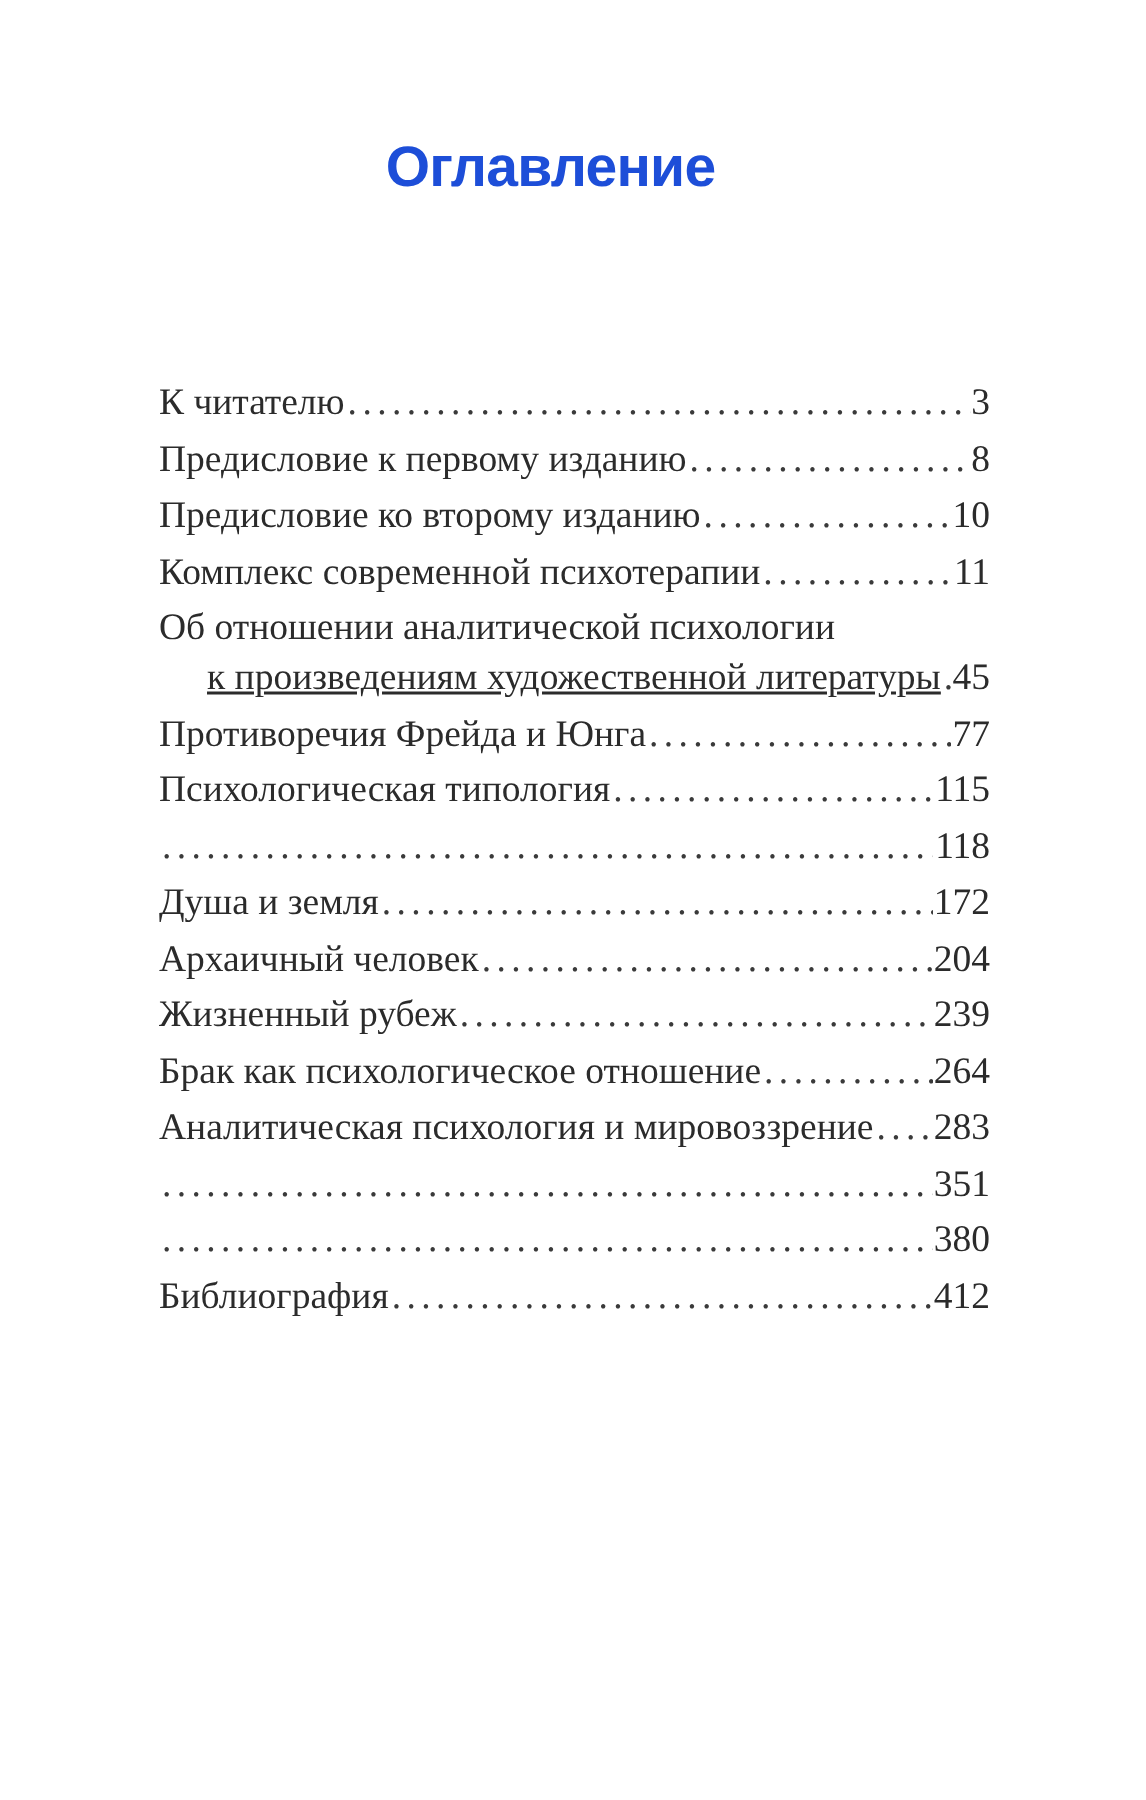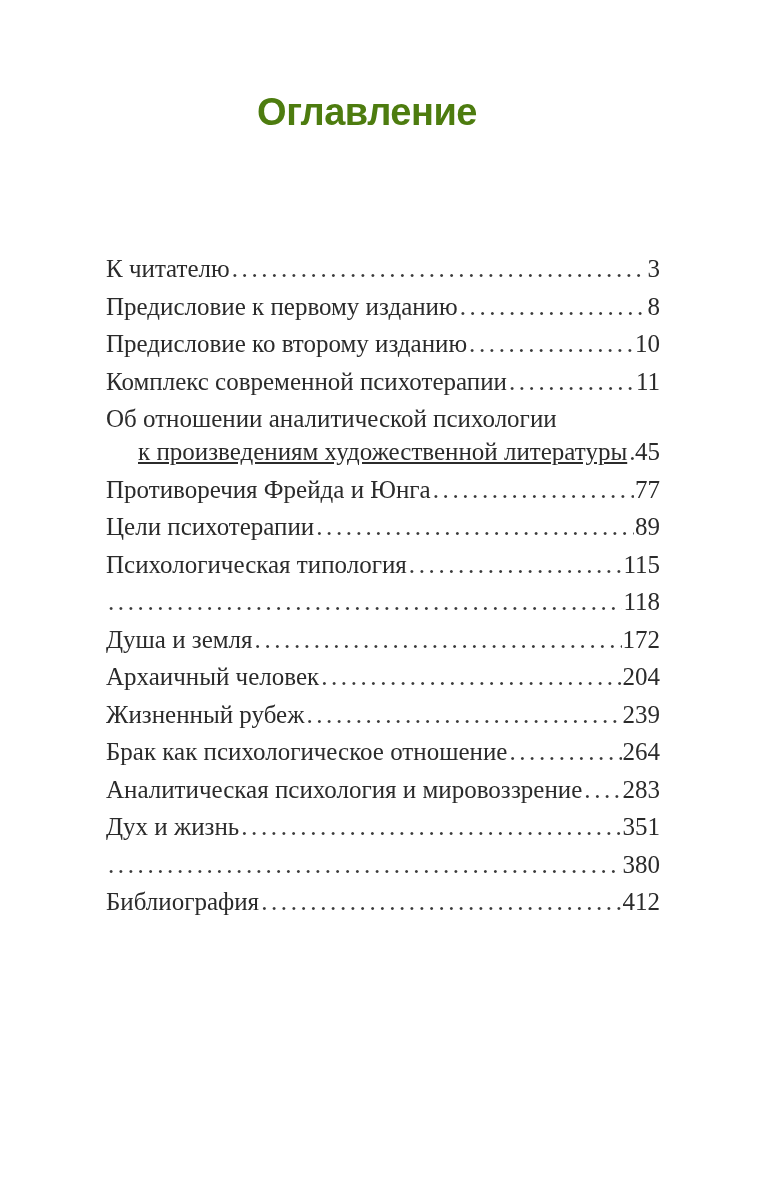--- a/index.html
+++ b/index.html
@@ -17,21 +17,21 @@
     height: 1200px;
     padding: 0 104px 0 106px;
   }
   .toc-title {
     font-family: "Liberation Sans", sans-serif;
     font-weight: 700;
     font-size: 38px;
     line-height: 38px;
     letter-spacing: -0.5px;
     text-align: center;
-    color: #4d7c0f;
+    color: #1d4ed8;
     margin: 93px 0 0 0;
     position: relative;
     left: -16px;
   }
   .toc {
     margin-top: 121px;
   }
   .toc-entry {
     font-size: 25px;
     line-height: 33px;
@@ -121,28 +121,20 @@
 
   <div class="toc-entry">
 
     <div class="entry-line main-line">
       <span class="entry-text">Противоречия Фрейда и Юнга</span>
       <span class="leader" aria-hidden="true"></span>
       <span class="page-num">77</span>
     </div>
   </div>
 
-  <div class="toc-entry">
-
-    <div class="entry-line main-line">
-      <span class="entry-text">Цели психотерапии</span>
-      <span class="leader" aria-hidden="true"></span>
-      <span class="page-num">89</span>
-    </div>
-  </div>
 
   <div class="toc-entry">
 
     <div class="entry-line main-line">
       <span class="entry-text">Психологическая типология</span>
       <span class="leader" aria-hidden="true"></span>
       <span class="page-num">115</span>
     </div>
   </div>
 
@@ -196,21 +188,20 @@
       <span class="entry-text">Аналитическая психология и мировоззрение</span>
       <span class="leader" aria-hidden="true"></span>
       <span class="page-num">283</span>
     </div>
   </div>
 
 
   <div class="toc-entry">
 
     <div class="entry-line main-line">
-      <span class="entry-text">Дух и жизнь</span>
       <span class="leader" aria-hidden="true"></span>
       <span class="page-num">351</span>
     </div>
   </div>
 
   <div class="toc-entry">
 
     <div class="entry-line main-line">
       <span class="leader" aria-hidden="true"></span>
       <span class="page-num">380</span>

